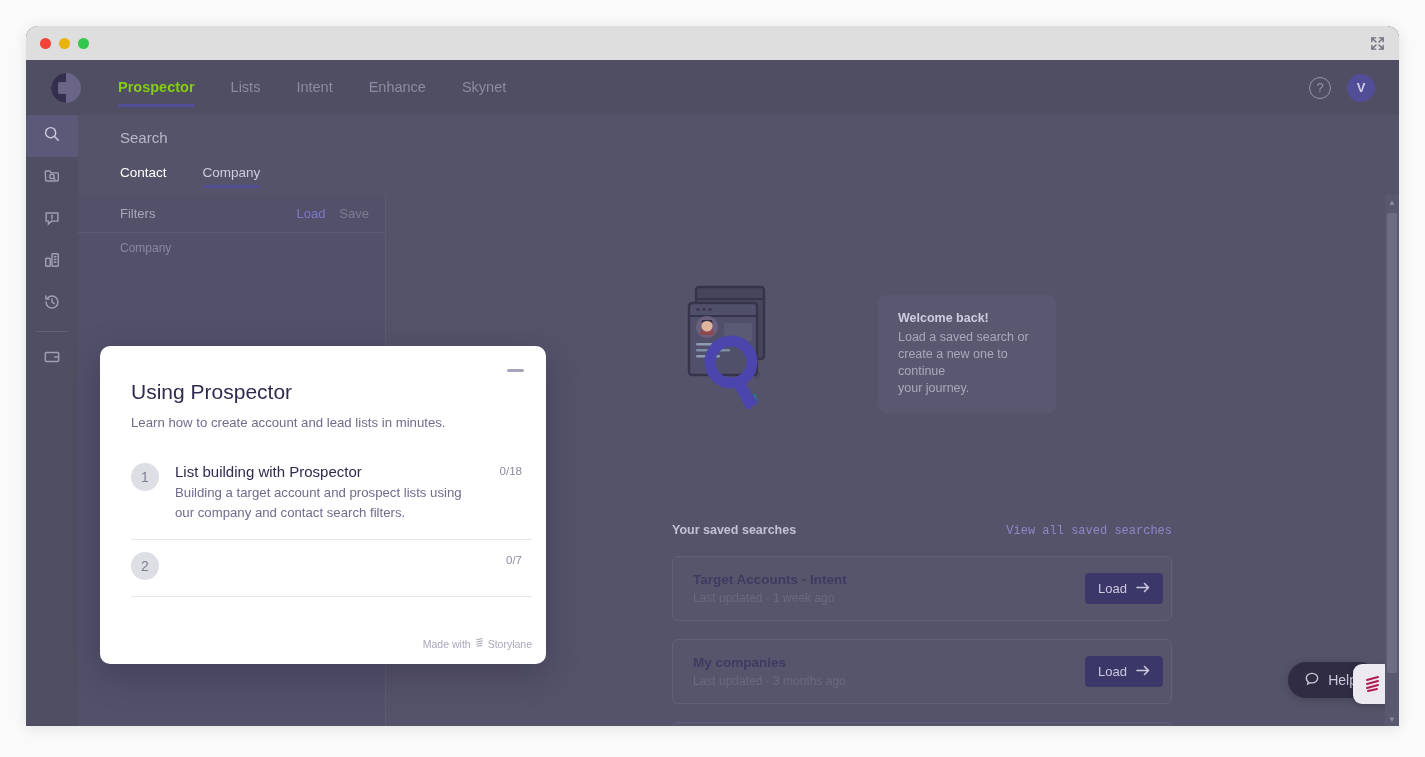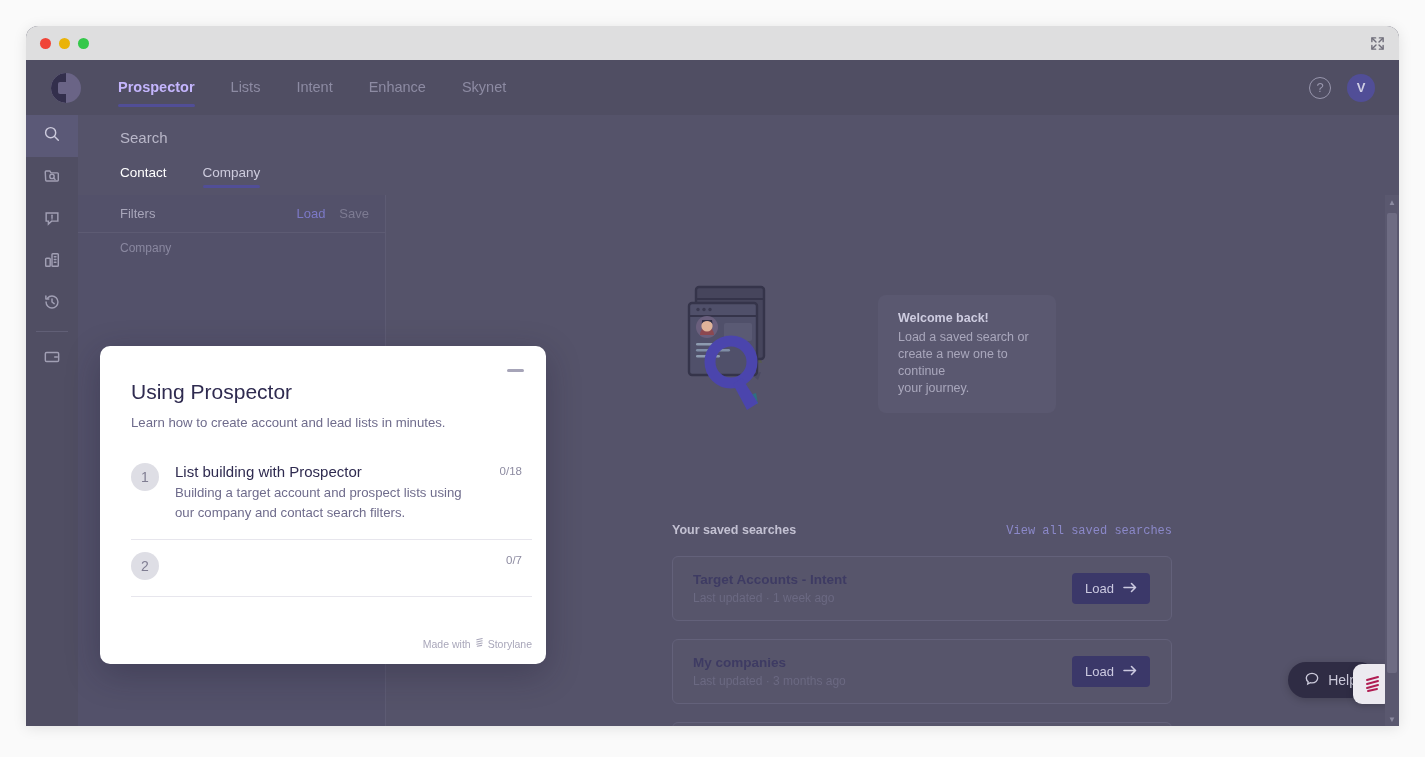--- a/index.html
+++ b/index.html
@@ -65,21 +65,21 @@
     content:""; position:absolute; left:7px; top:9px; width:11px; height:12px;
     background:#6a6486; border-radius: 2px;
   }
   #main-nav { display: flex; align-items: center; margin-left: 37px; height: 55px; }
   .nav-tab {
     position: relative;
     font-size: 14.5px; color: #8d8ba3;
     padding: 0 0 2px 0; margin-right: 36px;
     cursor: pointer; line-height: 55px; height: 55px;
   }
-  .nav-tab.active { color: #c4b5fd; font-weight: 700; }
+  .nav-tab.active { color: #84cc16; font-weight: 700; }
   .nav-tab.active::after {
     content: ""; position: absolute;
     left: 0; right: 0; bottom: 8px; height: 3px;
     background: #514e97; border-radius: 2px;
   }
   #header-right {
     margin-left: auto; display: flex; align-items: center;
     padding-right: 24px; gap: 16px;
   }
   #help-circle-icon {
@@ -175,21 +175,21 @@
   .welcome-line { font-size: 12.5px; color: #a9a7bc; line-height: 17px; }
 
   #saved-section { position: absolute; left: 286px; top: 328px; width: 500px; }
   #saved-head { display: flex; align-items: baseline; }
   #saved-title { font-size: 12.5px; color: #c3c1d2; font-weight: 600; }
   #view-all-link { margin-left: auto; font-size: 12px; color: #8b88c9; cursor: pointer; font-family: Liberation Mono, monospace; }
   .saved-card {
     margin-top: 18px; height: 65px;
     border: 1px solid #63617a; border-radius: 6px;
     display: flex; align-items: center;
-    padding: 0 21px 0 20px;
+    padding: 0 8px 0 20px;
     background: rgba(255,255,255,.012);
   }
   .saved-card-text { display: flex; flex-direction: column; gap: 4px; }
   .saved-card-name { font-size: 13.5px; font-weight: 700; color: #3e3b63; }
   .saved-card-meta { font-size: 12px; color: #6b6982; }
   .load-button {
     margin-left: auto;
     background: #3b3869; color: #cbc9e0;
     border: none; border-radius: 4px;
     font-size: 13px; padding: 8px 13px;

